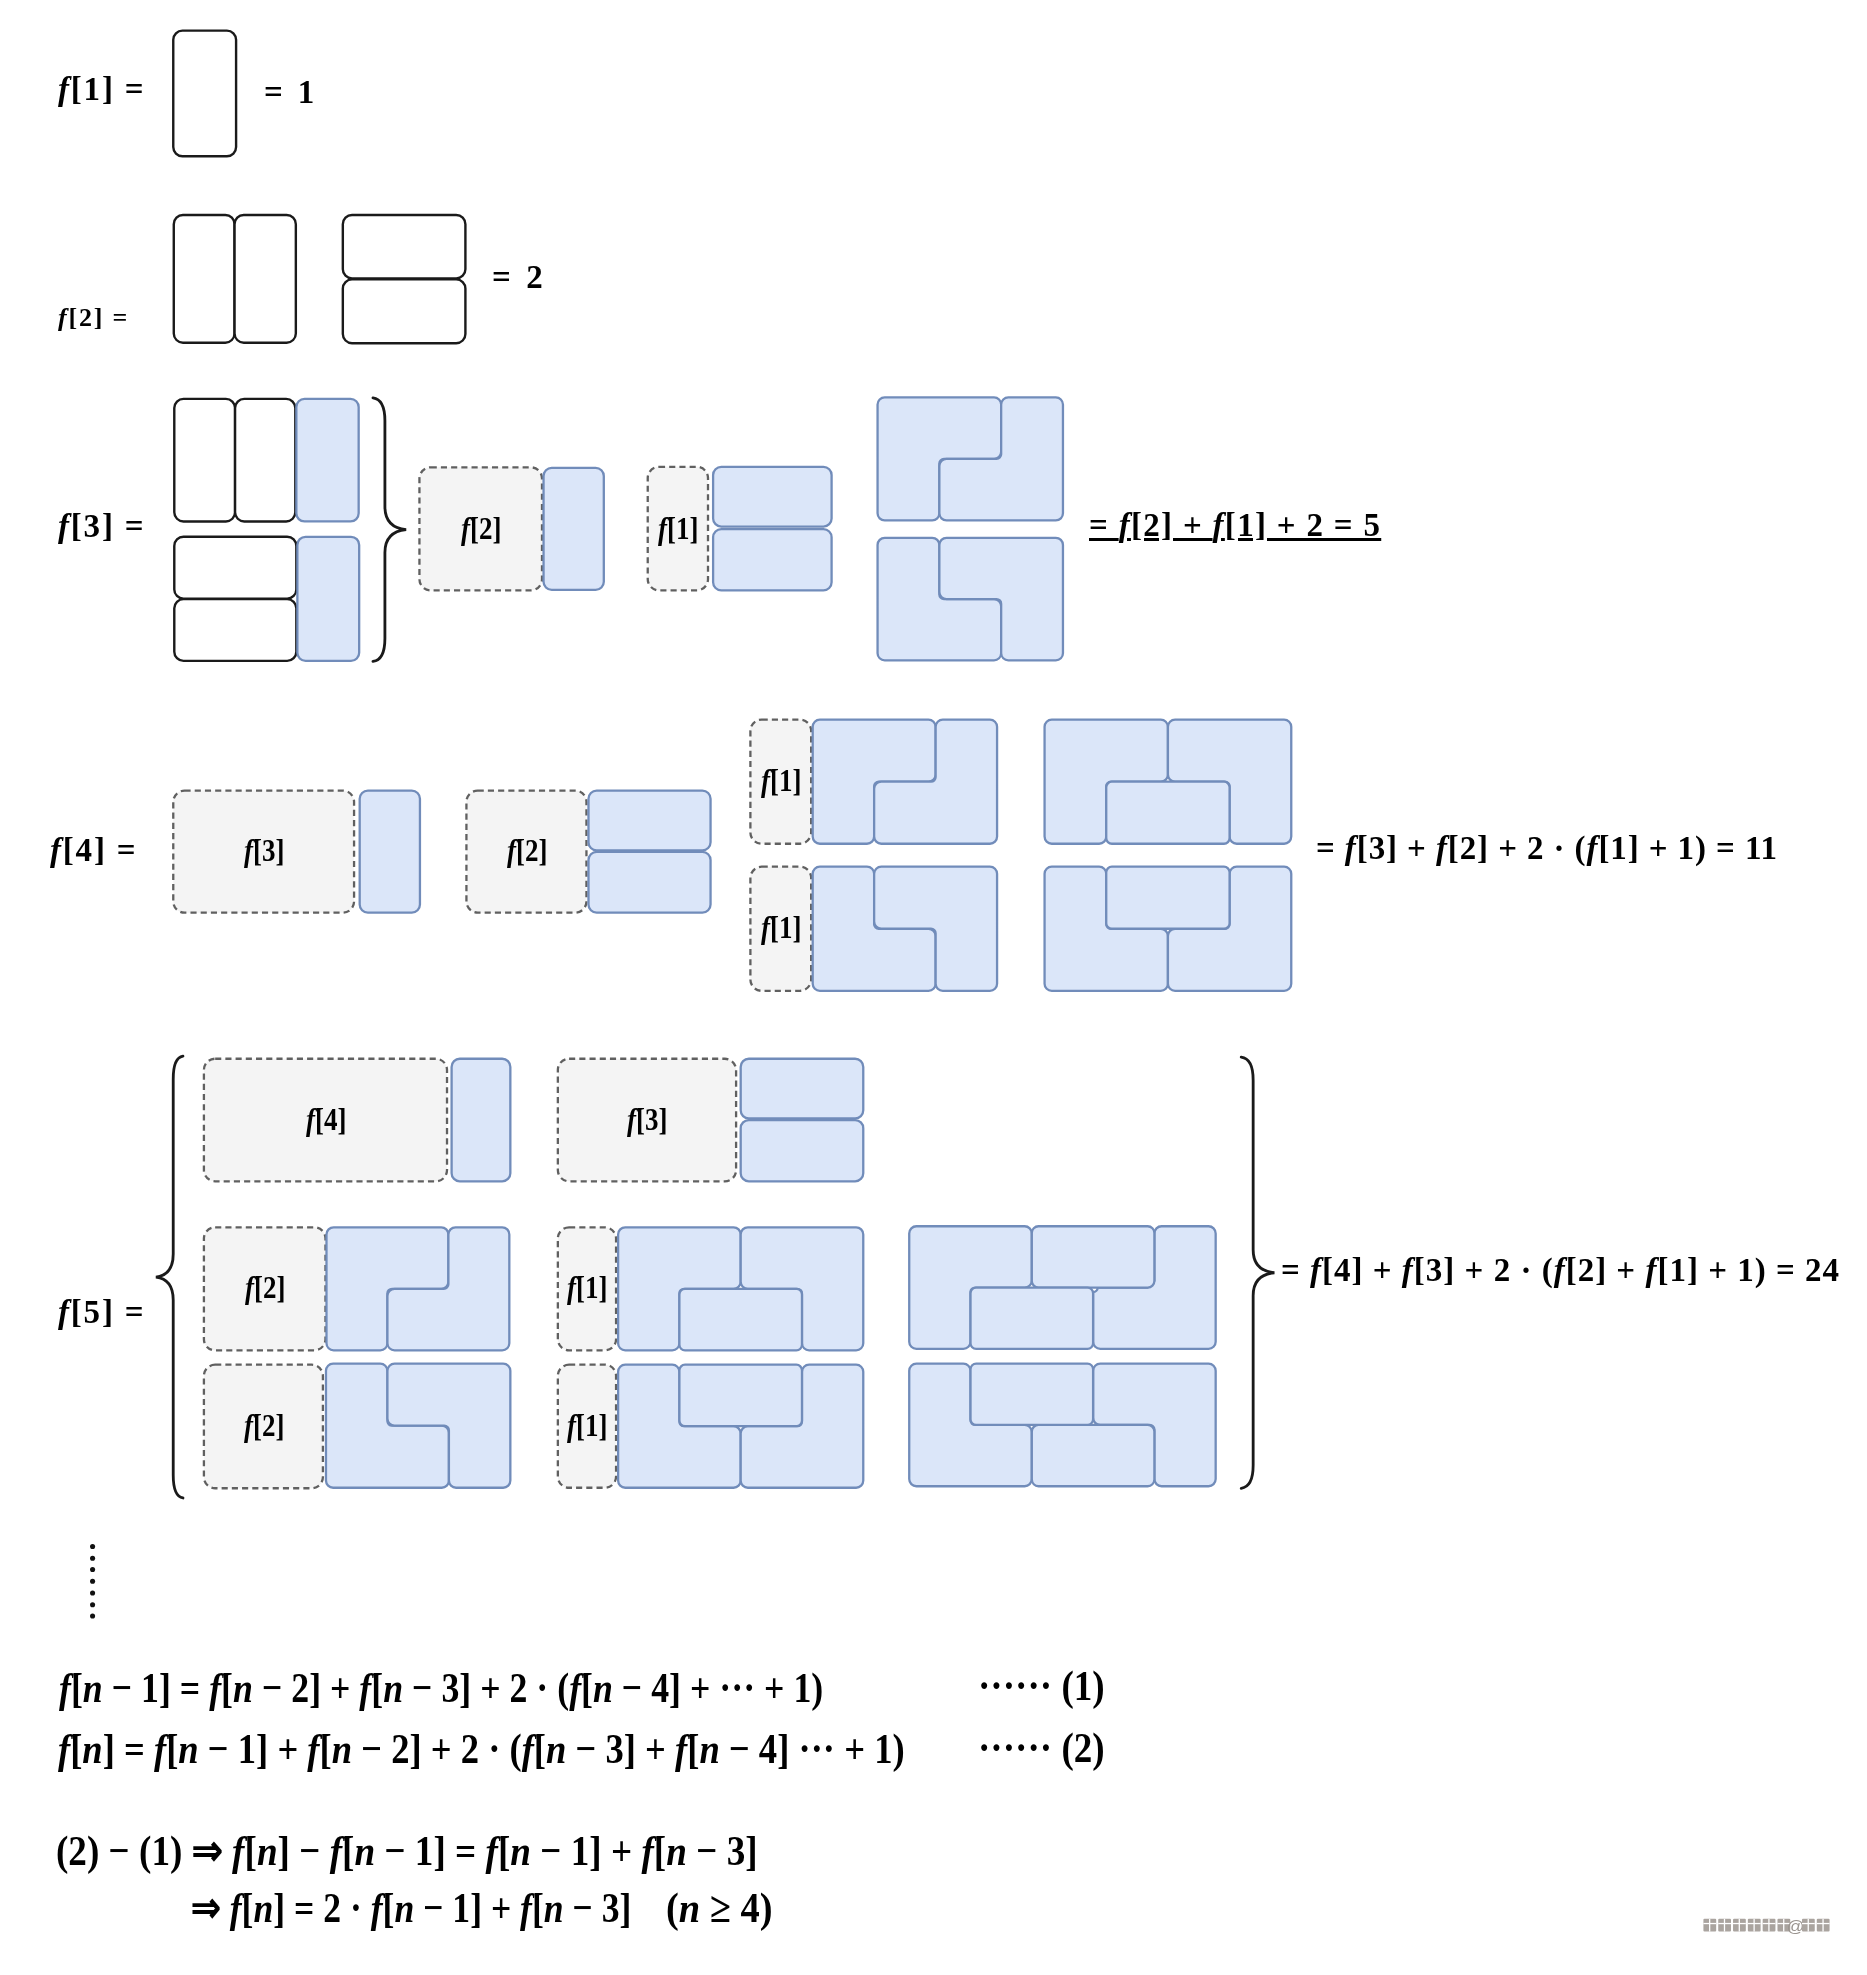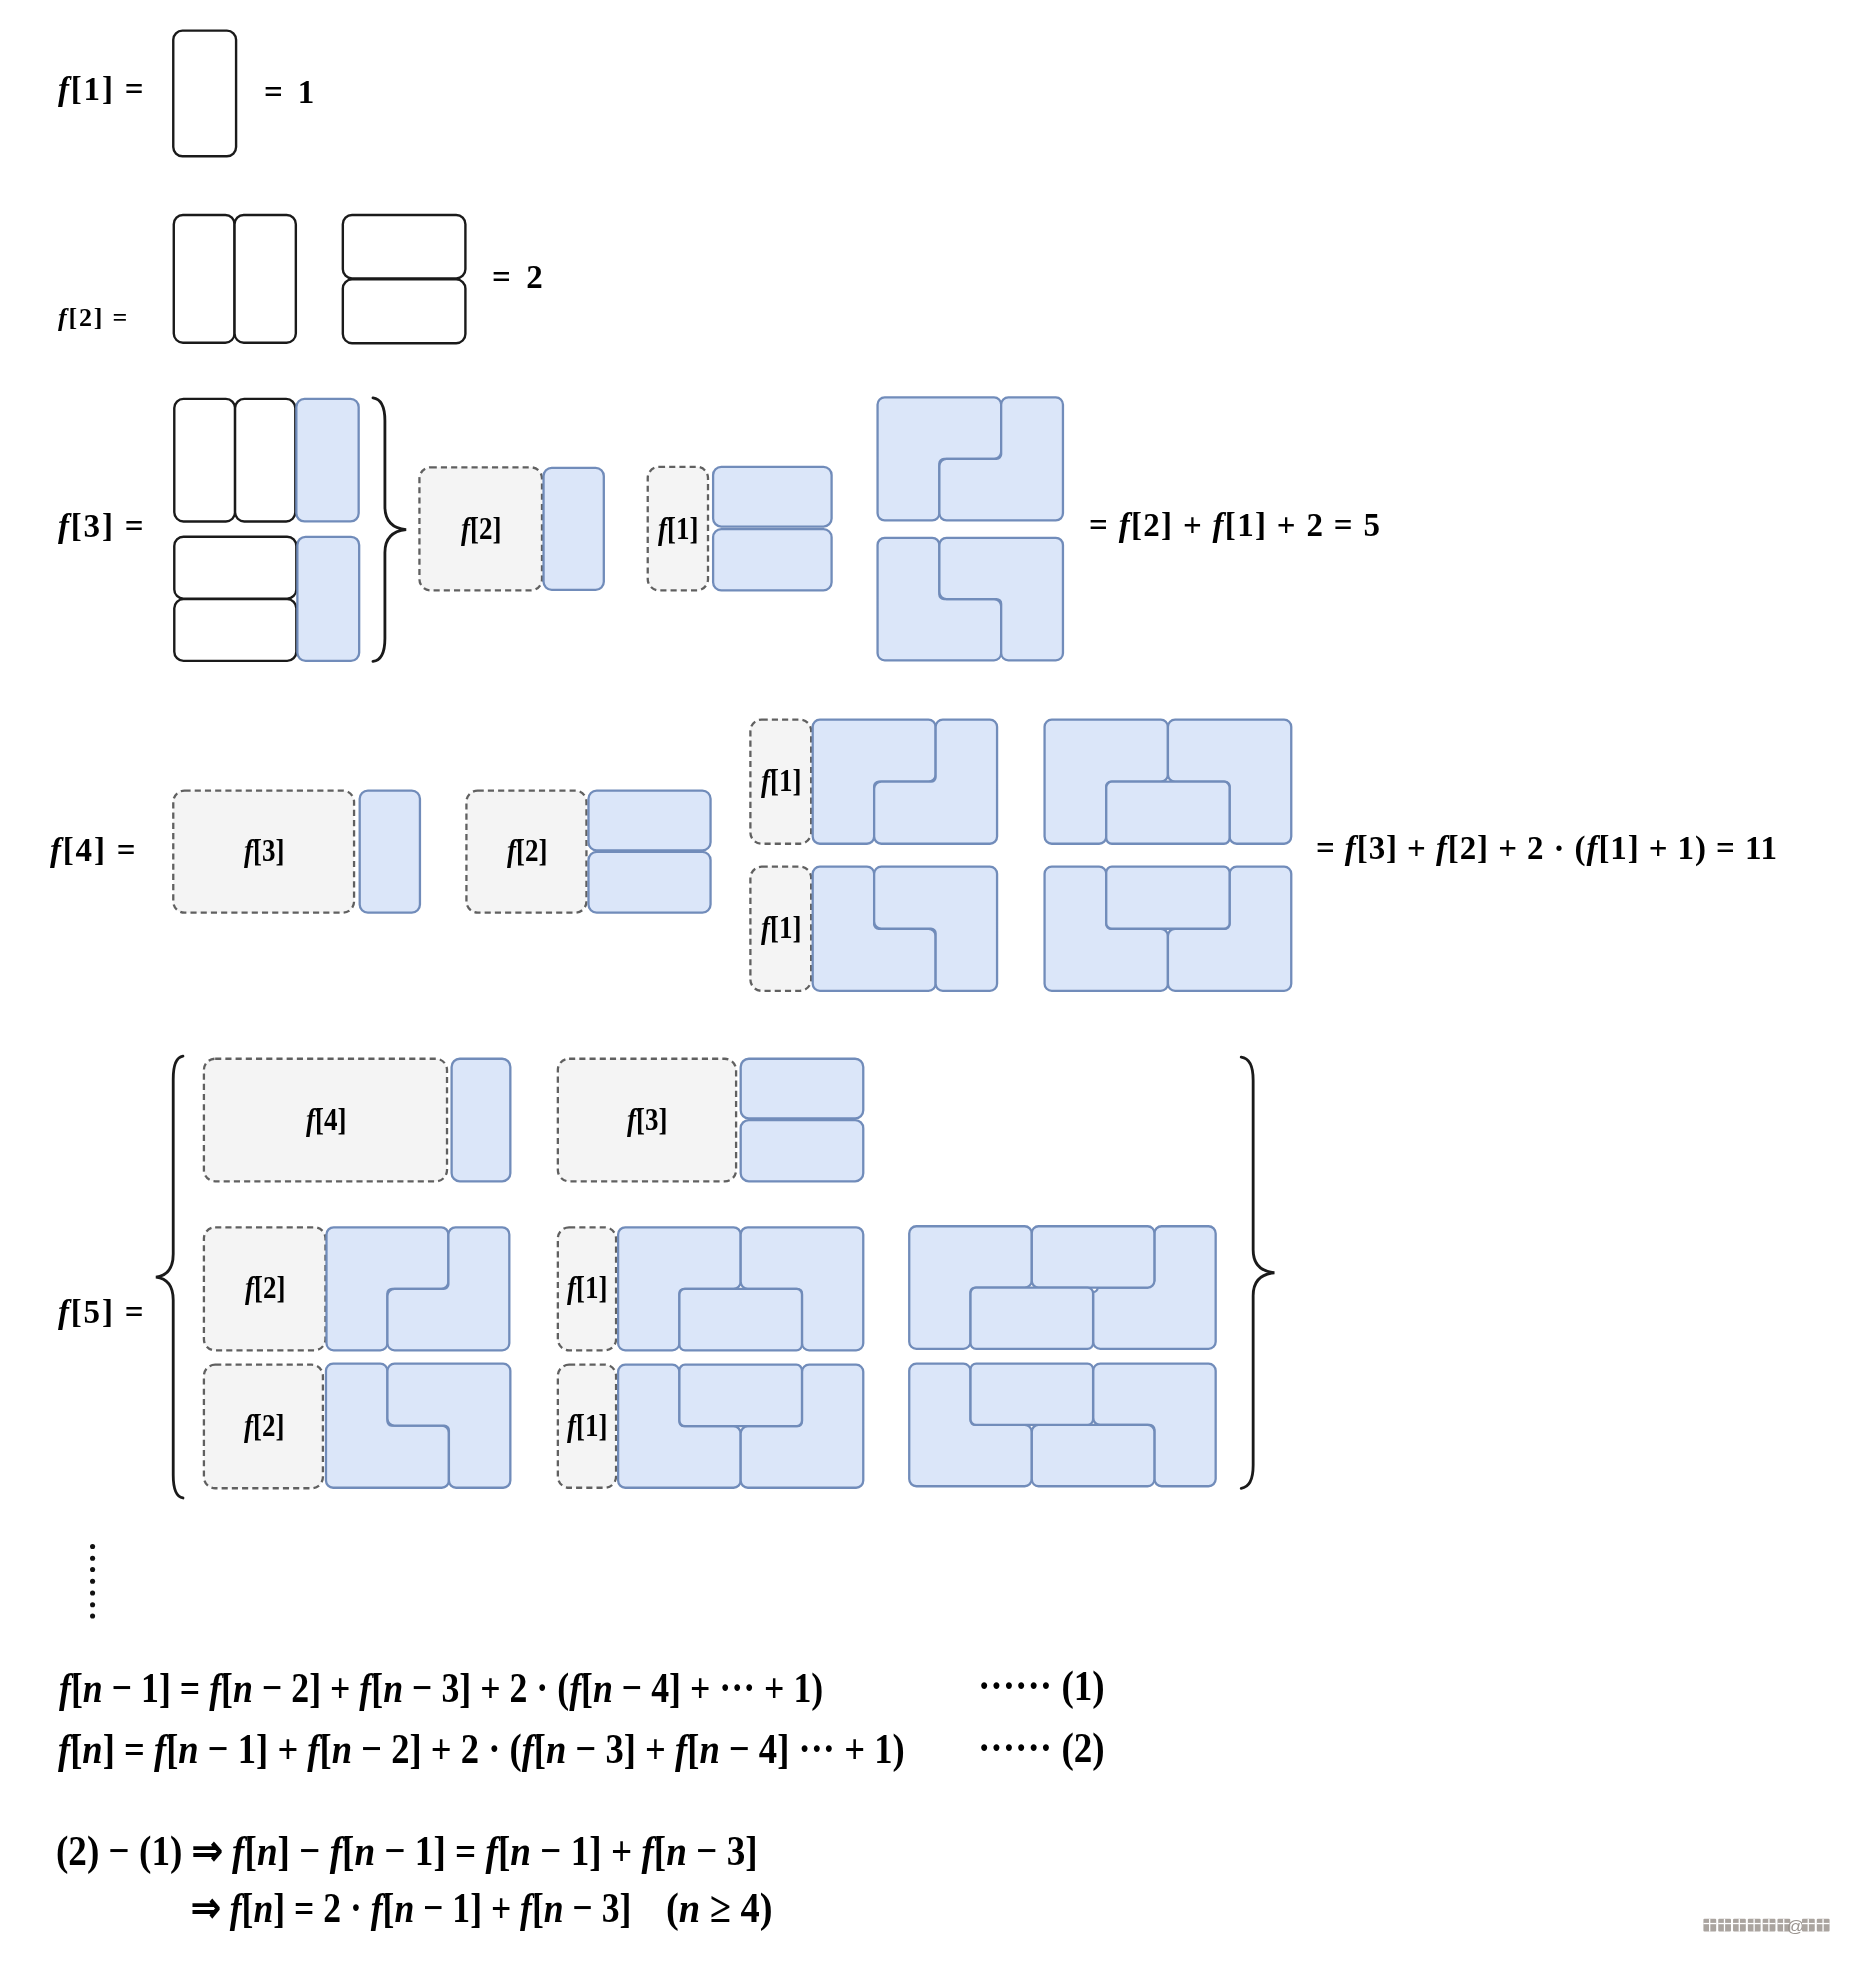--- a/index.html
+++ b/index.html
@@ -146,21 +146,21 @@
 <div class="t" id="f2lbl" style="left:58px;top:273px;font-size:26px;letter-spacing:1.8px;margin-top:32px;"><i>f</i>[2] =</div>
 
 <div class="t" id="f2res" style="left:492px;top:261px;font-size:33px;letter-spacing:3.6px;">= 2</div>
 
 <div class="t" id="f3lbl" style="left:58px;top:510px;font-size:33px;letter-spacing:1.8px;text-align:center;"><i>f</i>[3] =</div>
 
 <div class="t" id="bx1" style="left:461px;top:512px;font-size:32px;transform:scaleX(0.8444);transform-origin:0 0;"><i>f</i>[2]</div>
 
 <div class="t" id="bx2" style="left:658px;top:512px;font-size:32px;transform:scaleX(0.8444);transform-origin:0 0;"><i>f</i>[1]</div>
 
-<div class="t" id="f3eq" style="left:1089px;top:509px;font-size:33px;letter-spacing:1.3px;">= <i>f</i>[2] + <i>f</i>[1] + 2 = 5</div>
+<div class="t" id="f3eq" style="left:1089px;top:509px;font-size:33px;letter-spacing:1.3px;text-decoration:underline;">= <i>f</i>[2] + <i>f</i>[1] + 2 = 5</div>
 
 <div class="t" id="f4lbl" style="left:50px;top:834px;font-size:33px;letter-spacing:1.8px;"><i>f</i>[4] =</div>
 
 <div class="t" id="bx3" style="left:244px;top:834px;font-size:32px;transform:scaleX(0.8444);transform-origin:0 0;"><i>f</i>[3]</div>
 
 <div class="t" id="bx4" style="left:507px;top:834px;font-size:32px;transform:scaleX(0.8444);transform-origin:0 0;"><i>f</i>[2]</div>
 
 <div class="t" id="bx5" style="left:761px;top:764px;font-size:32px;transform:scaleX(0.8444);transform-origin:0 0;"><i>f</i>[1]</div>
 
 <div class="t" id="bx6" style="left:761px;top:911px;font-size:32px;transform:scaleX(0.8444);transform-origin:0 0;"><i>f</i>[1]</div>
@@ -174,20 +174,21 @@
 <div class="t" id="bx8" style="left:627px;top:1103px;font-size:32px;transform:scaleX(0.8444);transform-origin:0 0;"><i>f</i>[3]</div>
 
 <div class="t" id="bx9" style="left:245px;top:1271px;font-size:32px;transform:scaleX(0.8444);transform-origin:0 0;"><i>f</i>[2]</div>
 
 <div class="t" id="bx10" style="left:567px;top:1271px;font-size:32px;transform:scaleX(0.8444);transform-origin:0 0;"><i>f</i>[1]</div>
 
 <div class="t" id="bx11" style="left:244px;top:1409px;font-size:32px;transform:scaleX(0.8444);transform-origin:0 0;"><i>f</i>[2]</div>
 
 <div class="t" id="bx12" style="left:567px;top:1409px;font-size:32px;transform:scaleX(0.8444);transform-origin:0 0;"><i>f</i>[1]</div>
 
+<div class="t" id="f5eq" style="left:1281px;top:1254px;font-size:33px;letter-spacing:1px;">= <i>f</i>[4] + <i>f</i>[3] + 2 · (<i>f</i>[2] + <i>f</i>[1] + 1) = 24</div>
 
 <div class="t" id="ln1" style="left:59px;top:1666px;font-size:43px;transform:scaleX(0.8324);transform-origin:0 0;"><i>f</i>[<i>n</i> − 1] = <i>f</i>[<i>n</i> − 2] + <i>f</i>[<i>n</i> − 3] + 2 · (<i>f</i>[<i>n</i> − 4] + ··· + 1)</div>
 
 <div class="t" id="tg1" style="left:978px;top:1664px;font-size:43px;transform:scaleX(0.8623);transform-origin:0 0;">······ (1)</div>
 
 <div class="t" id="ln2" style="left:58px;top:1727px;font-size:43px;transform:scaleX(0.8502);transform-origin:0 0;"><i>f</i>[<i>n</i>] = <i>f</i>[<i>n</i> − 1] + <i>f</i>[<i>n</i> − 2] + 2 · (<i>f</i>[<i>n</i> − 3] + <i>f</i>[<i>n</i> − 4] ··· + 1)</div>
 
 <div class="t" id="tg2" style="left:978px;top:1726px;font-size:43px;transform:scaleX(0.8623);transform-origin:0 0;">······ (2)</div>
 
 <div class="t" id="ln3" style="left:56px;top:1829px;font-size:43px;transform:scaleX(0.8641);transform-origin:0 0;">(2) − (1) ⇒ <i>f</i>[<i>n</i>] − <i>f</i>[<i>n</i> − 1] = <i>f</i>[<i>n</i> − 1] + <i>f</i>[<i>n</i> − 3]</div>

